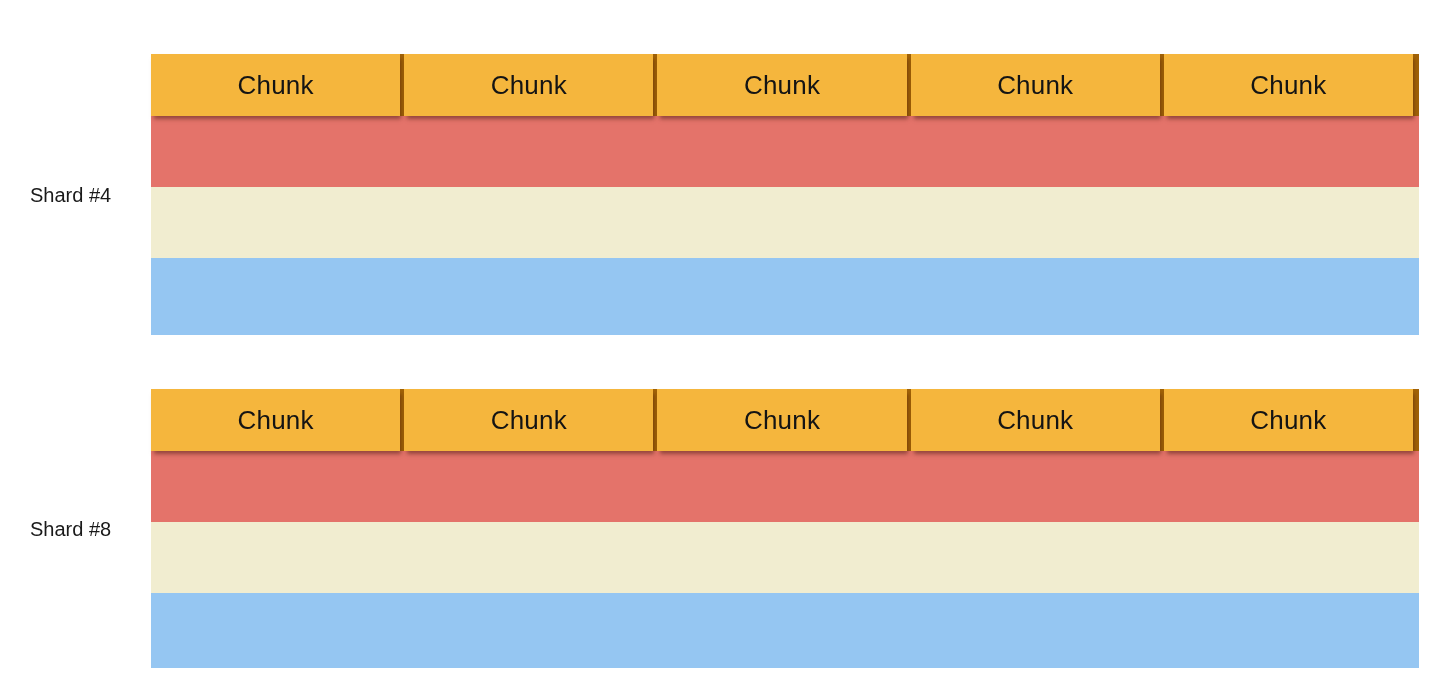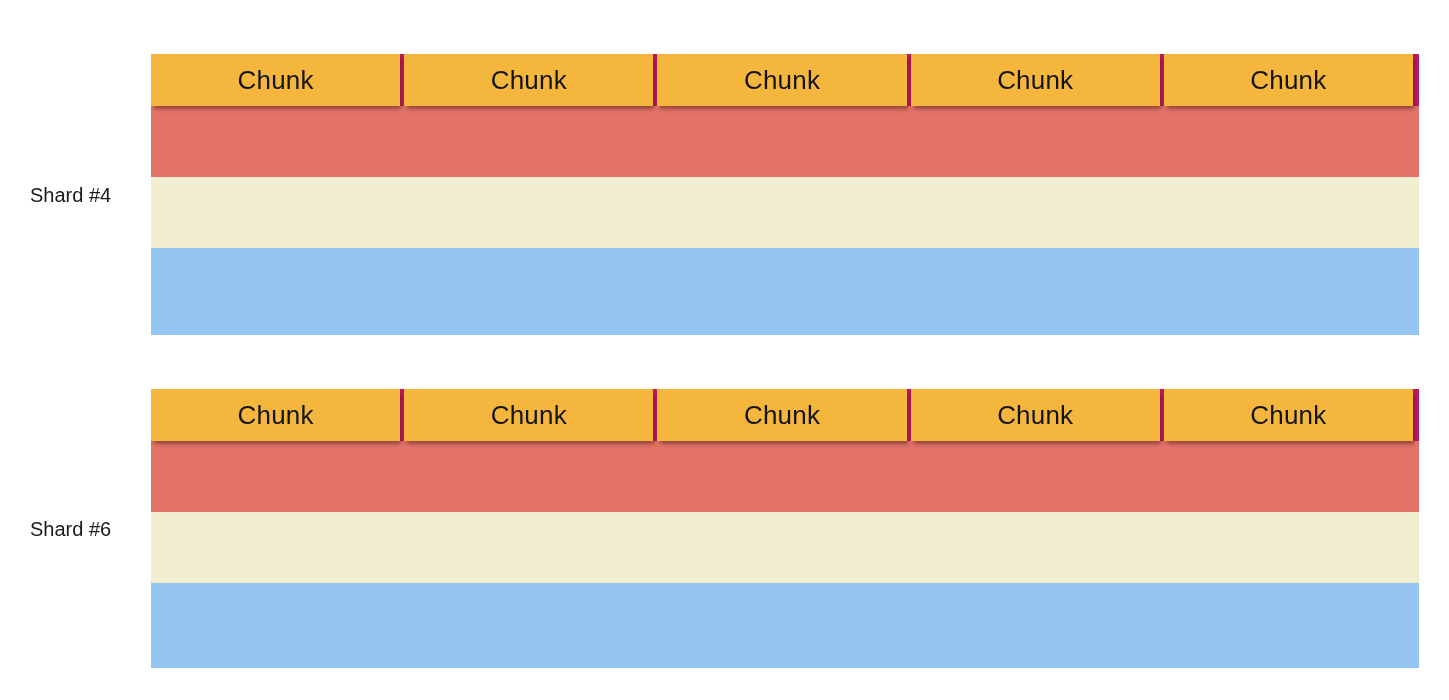--- a/index.html
+++ b/index.html
@@ -36,25 +36,25 @@
     left: 151px;
     width: 1268px;
     top: 0;
     bottom: 0;
     display: flex;
     flex-direction: column;
   }
   .chunk-row {
     position: relative;
     z-index: 2;
-    height: 52px;
+    height: 62px;
     display: flex;
     gap: 4px;
     padding-right: 6px;
-    background: #be185d;
+    background: #a16207;
   }
   .chunk {
     flex: 1 1 0;
     background: #F5B63D;
     display: flex;
     align-items: center;
     justify-content: center;
     box-shadow: 2px 4px 4px -1px rgba(70, 25, 15, 0.50);
   }
   .chunk-label {
@@ -92,21 +92,21 @@
           <span class="chunk-label">Chunk</span>
         </div>
       </div>
       <div class="bar bar-red"></div>
       <div class="bar bar-cream"></div>
       <div class="bar bar-blue"></div>
     </div>
   </div>
 
   <div class="shard" id="shard-1">
-    <div class="shard-label">Shard #6</div>
+    <div class="shard-label">Shard #8</div>
     <div class="shard-body">
       <div class="chunk-row">
         <div class="chunk">
           <span class="chunk-label">Chunk</span>
         </div>
         <div class="chunk">
           <span class="chunk-label">Chunk</span>
         </div>
         <div class="chunk">
           <span class="chunk-label">Chunk</span>

